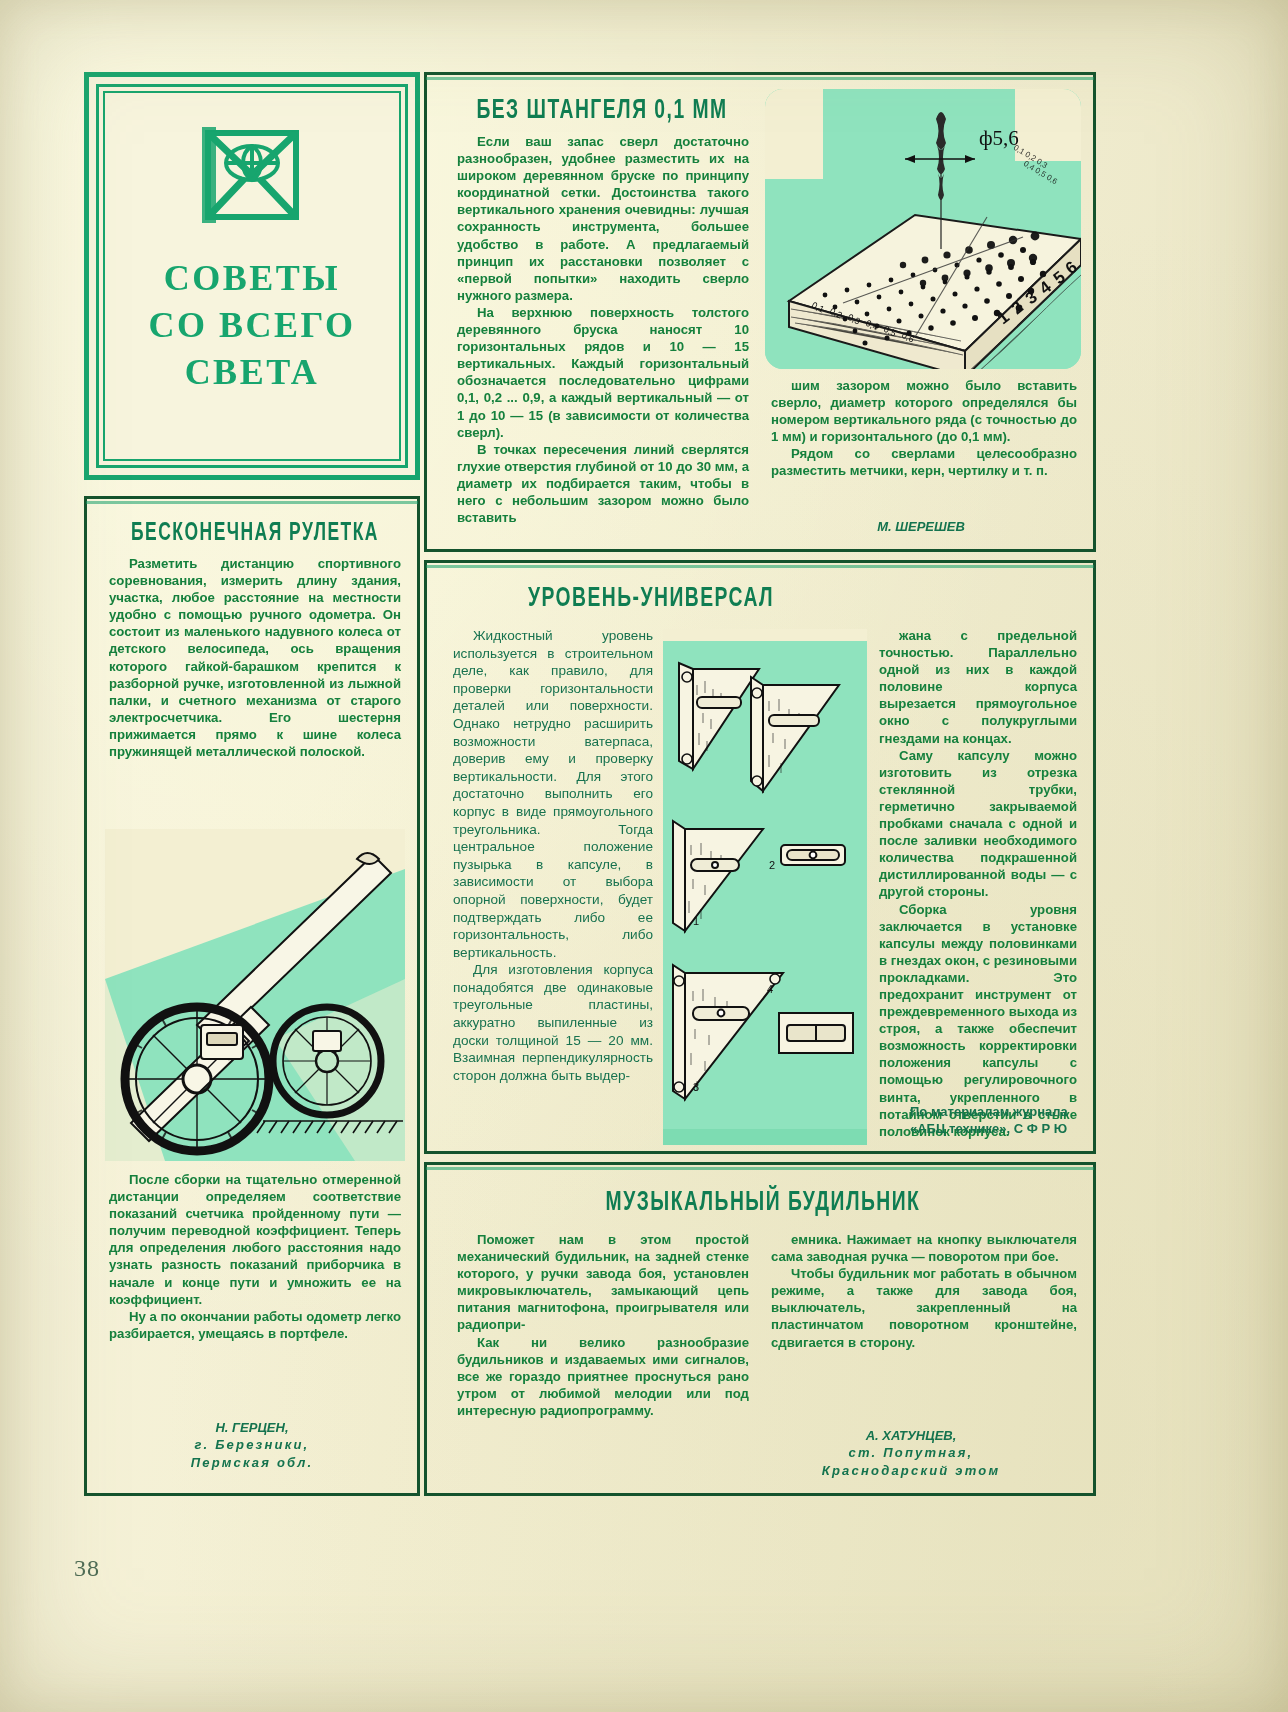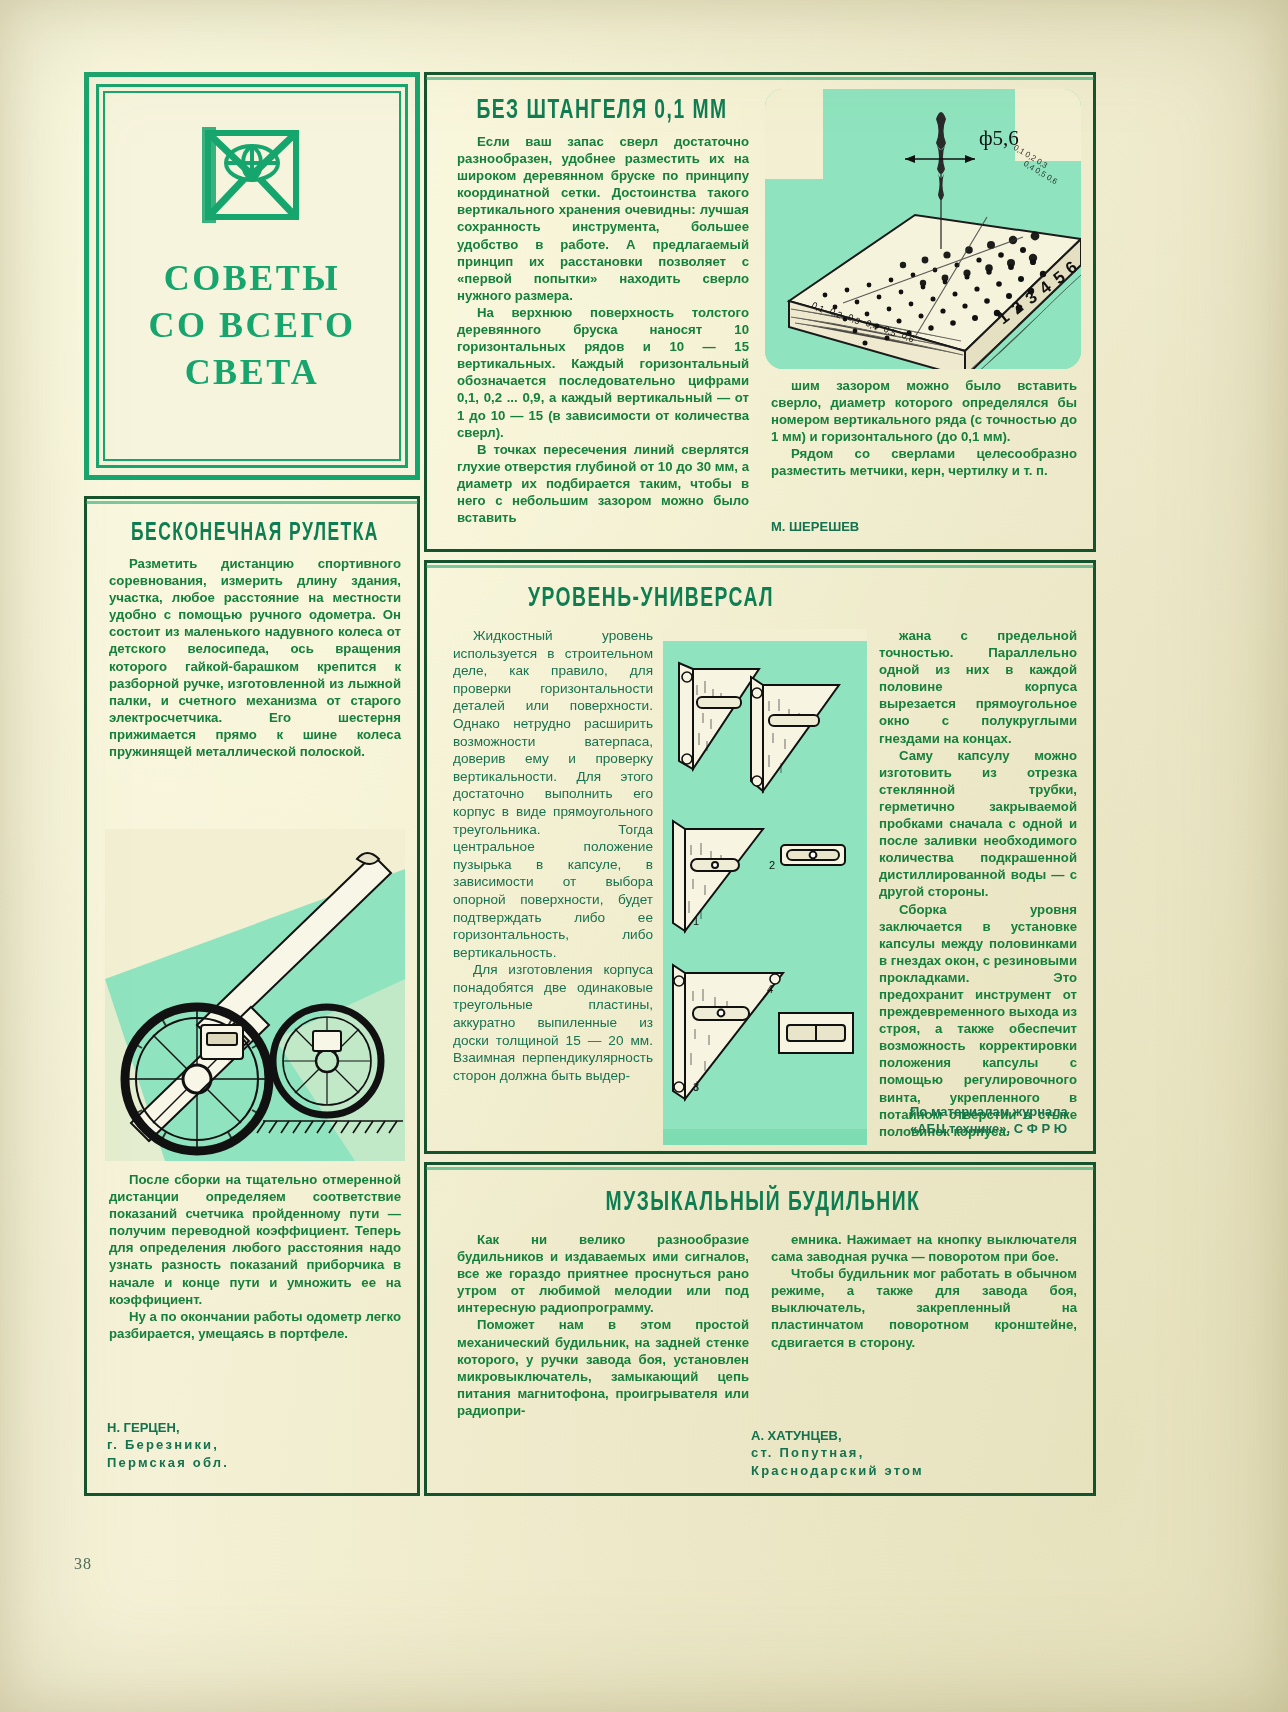--- a/index.html
+++ b/index.html
@@ -93,42 +93,42 @@
     font-weight:400;
     font-size:13.6px;
     line-height:17.6px;
     color:#17724f;
     text-align:justify;
   }
   .body-bold p,.body-light p{margin:0 0 0 0;text-indent:20px;}
   .sig{
     font-family:"Liberation Sans","DejaVu Sans",sans-serif;
     font-weight:700;font-size:13px;line-height:17.5px;
-    color:#14734e;text-align:left;
+    color:#14734e;text-align:center;font-style:italic;
   }
   .sig .spaced{letter-spacing:2.2px;}
   .attrib{
     font-family:"Liberation Sans","DejaVu Sans",sans-serif;
     font-weight:700;font-size:13px;line-height:17.2px;color:#15734e;
     text-align:left;
     margin-left:31px;
   }
 
   
   .illus{
     position:absolute;
     background:#8fe3be;
     overflow:hidden;
   }
   .illus svg{display:block;}
 
   .pageno{
     position:absolute;left:74px;top:1555px;
     font-family:"Liberation Serif","DejaVu Serif",serif;
-    font-size:16px;color:#4d6b55;font-weight:400;letter-spacing:1px;
+    font-size:24px;color:#4d6b55;font-weight:400;letter-spacing:1px;
   }
 
   .col{position:absolute;box-sizing:border-box;}
 </style>
 </head>
 <body>
 
 <div class="page">
   <div class="paper-tint"></div>
 
@@ -514,22 +514,22 @@
       <div>«АБЦ технике», С Ф Р Ю</div>
     </div>
   </div>
 
   <div class="box" style="left:424px;top:1162px;width:672px;height:334px;">
     <div class="bar-top"></div>
 
     <div class="headline" style="position:absolute;left:0;top:24px;width:672px;">МУЗЫКАЛЬНЫЙ БУДИЛЬНИК</div>
 
     <div class="body-bold col" style="left:30px;top:66px;width:292px;">
+      <p>Поможет нам в этом простой механический будильник, на задней стенке которого, у ручки завода боя, установлен микровыключатель, замыкающий цепь питания магнитофона, проигрывателя или радиопри-</p>
       <p>Как ни велико разнообразие будильников и издаваемых ими сигналов, все же гораздо приятнее проснуться рано утром от любимой мелодии или под интересную радиопрограмму.</p>
-      <p>Поможет нам в этом простой механический будильник, на задней стенке которого, у ручки завода боя, установлен микровыключатель, замыкающий цепь питания магнитофона, проигрывателя или радиопри-</p>
     </div>
 
     <div class="body-bold col" style="left:344px;top:66px;width:306px;">
       <p>емника. Нажимает на кнопку выключателя сама заводная ручка — поворотом при бое.</p>
       <p>Чтобы будильник мог работать в обычном режиме, а также для завода боя, выключатель, закрепленный на пластинчатом поворотном кронштейне, сдвигается в сторону.</p>
     </div>
 
     <div class="sig" style="position:absolute;right:22px;bottom:14px;width:320px;">
       <div>А. ХАТУНЦЕВ,</div>
       <div class="spaced">ст. Попутная,</div>

